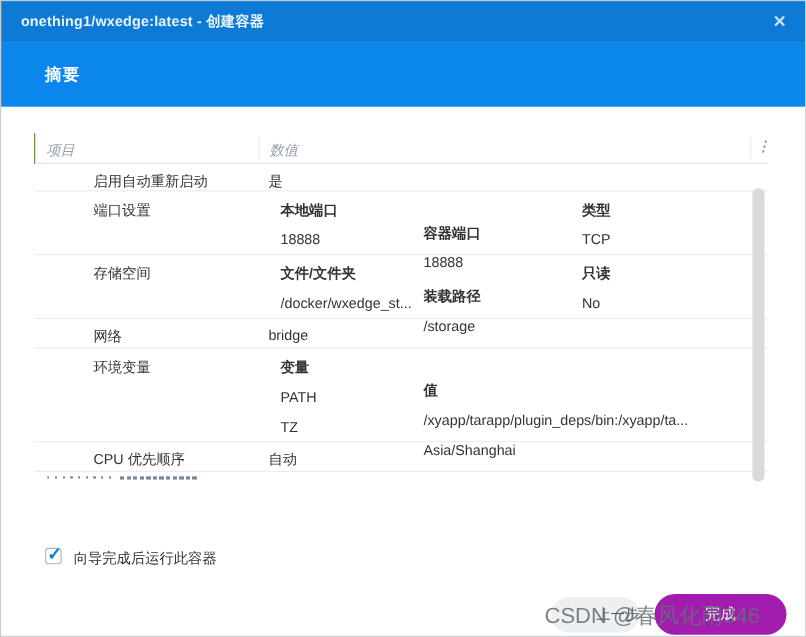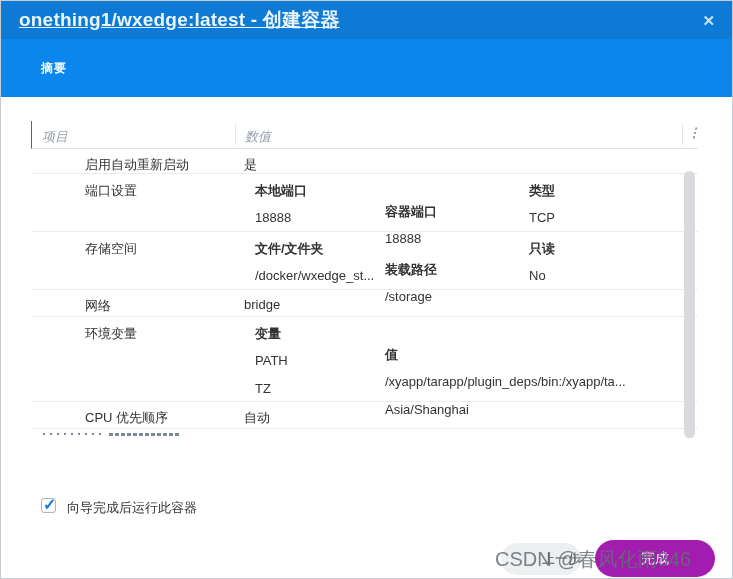--- a/index.html
+++ b/index.html
@@ -5,28 +5,28 @@
   * { margin:0; padding:0; box-sizing:border-box; }
   html,body { width:733px; height:579px; }
   body { font-family:"Liberation Sans", sans-serif; background:#eef0f2; }
 
   .dialog { position:relative; width:733px; height:579px; background:#ffffff;
             overflow:hidden; border:1px solid #c7ccd2; }
 
   
   .titlebar { position:absolute; top:0; left:0; right:0; height:38px; background:#0d7bd5; }
   .dialog-title { position:absolute; left:18px; top:50%; transform:translateY(-50%);
-                  color:#e9f4fd; font-size:19px; font-weight:bold; letter-spacing:.2px;text-decoration:underline; }
+                  color:#e9f4fd; font-size:13px; font-weight:bold; letter-spacing:.2px; }
   .close-x { position:absolute; right:17px; top:50%; transform:translateY(-50%);
              color:#c7e2f9; font-size:15px; font-weight:bold; cursor:pointer; line-height:1; }
 
   
   .section-header { position:absolute; top:38px; left:0; right:0; height:58px; background:#0b86ec; }
   .section-title { position:absolute; left:40px; top:50%; transform:translateY(-50%);
-                   color:#ffffff; font-size:12px; font-weight:bold; letter-spacing:1px; }
+                   color:#ffffff; font-size:15px; font-weight:bold; letter-spacing:1px; }
 
   
   .table { position:absolute; left:30px; top:120px; width:667px; height:351px;
            overflow:hidden; font-size:13px; color:#333; }
   .thead { position:relative; height:28px; border-bottom:1px solid #dfe3e7;
            border-left:1px solid #4d7c0f; color:#97a1ac;font-style:italic; }
   .th-item  { position:absolute; left:10px;  top:7px; }
   .th-value { position:absolute; left:213px; top:7px; }
   .th-div   { position:absolute; left:203px; top:3px; bottom:3px; width:1px; background:#e4e8eb; }
   .th-div2  { position:absolute; left:650px; top:3px; bottom:3px; width:1px; background:#e4e8eb; }

